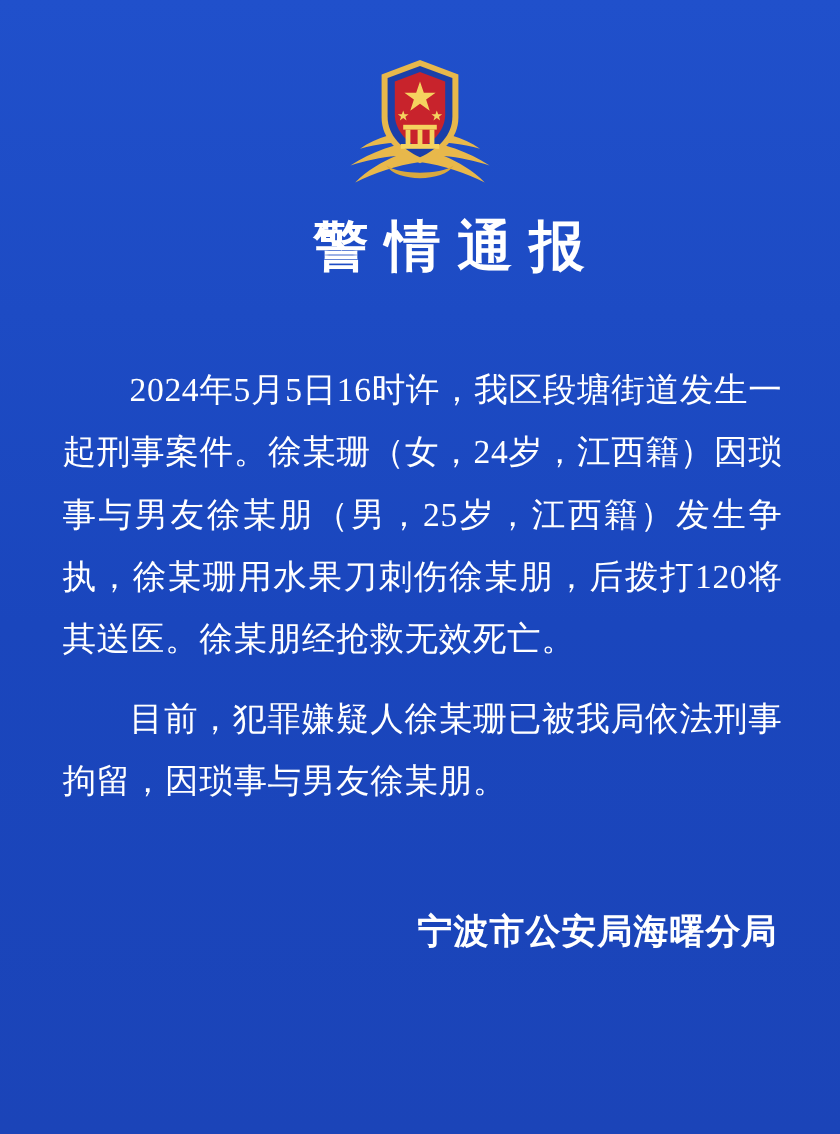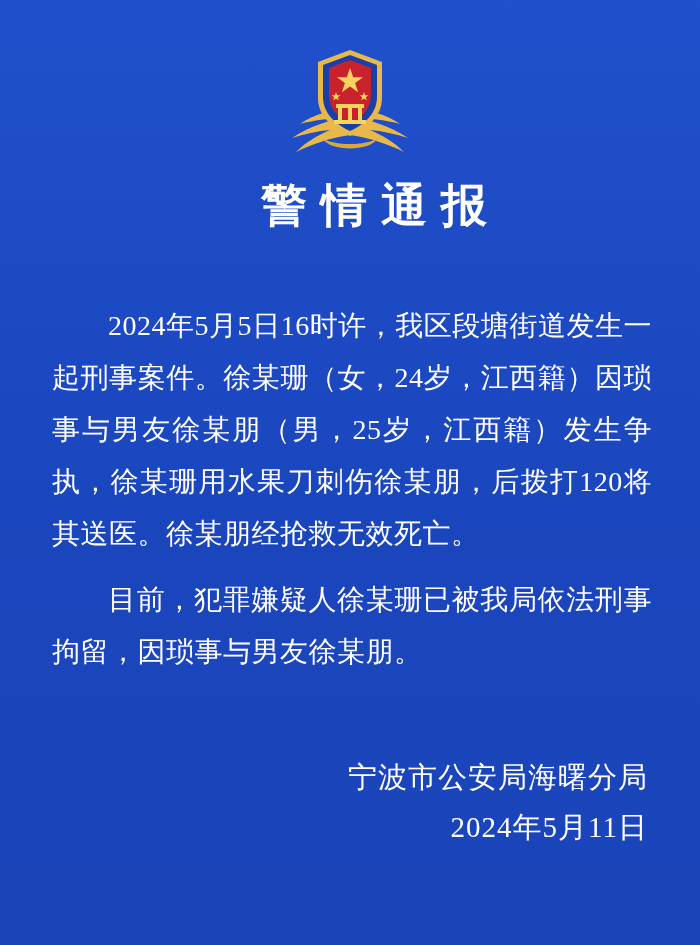--- a/index.html
+++ b/index.html
@@ -74,20 +74,21 @@
     top: 752px;
     width: 420px;
     text-align: right;
     font-size: 29px;
     line-height: 50px;
     letter-spacing: 1px;
     color: #ffffff;
   }
   .sig-line {
     display: block;
+    font-weight: bold;
   }
 </style>
 </head>
 <body>
 
 <div class="page">
 
   <div class="emblem-wrap">
     <div class="emblem">
       <svg width="160" height="122" viewBox="0 0 160 122" xmlns="http://www.w3.org/2000/svg">
@@ -122,16 +123,15 @@
 
   <div class="title">警情通报</div>
 
   <div class="body-text">
     <p class="para">2024年5月5日16时许，我区段塘街道发生一起刑事案件。徐某珊（女，24岁，江西籍）因琐事与男友徐某朋（男，25岁，江西籍）发生争执，徐某珊用水果刀刺伤徐某朋，后拨打120将其送医。徐某朋经抢救无效死亡。</p>
     <p class="para">目前，犯罪嫌疑人徐某珊已被我局依法刑事拘留，因琐事与男友徐某朋。</p>
   </div>
 
   <div class="signature">
     <span class="sig-line">宁波市公安局海曙分局</span>
-    <span class="sig-line">2024年5月11日</span>
   </div>
 
 </div>
 
 </body></html>

